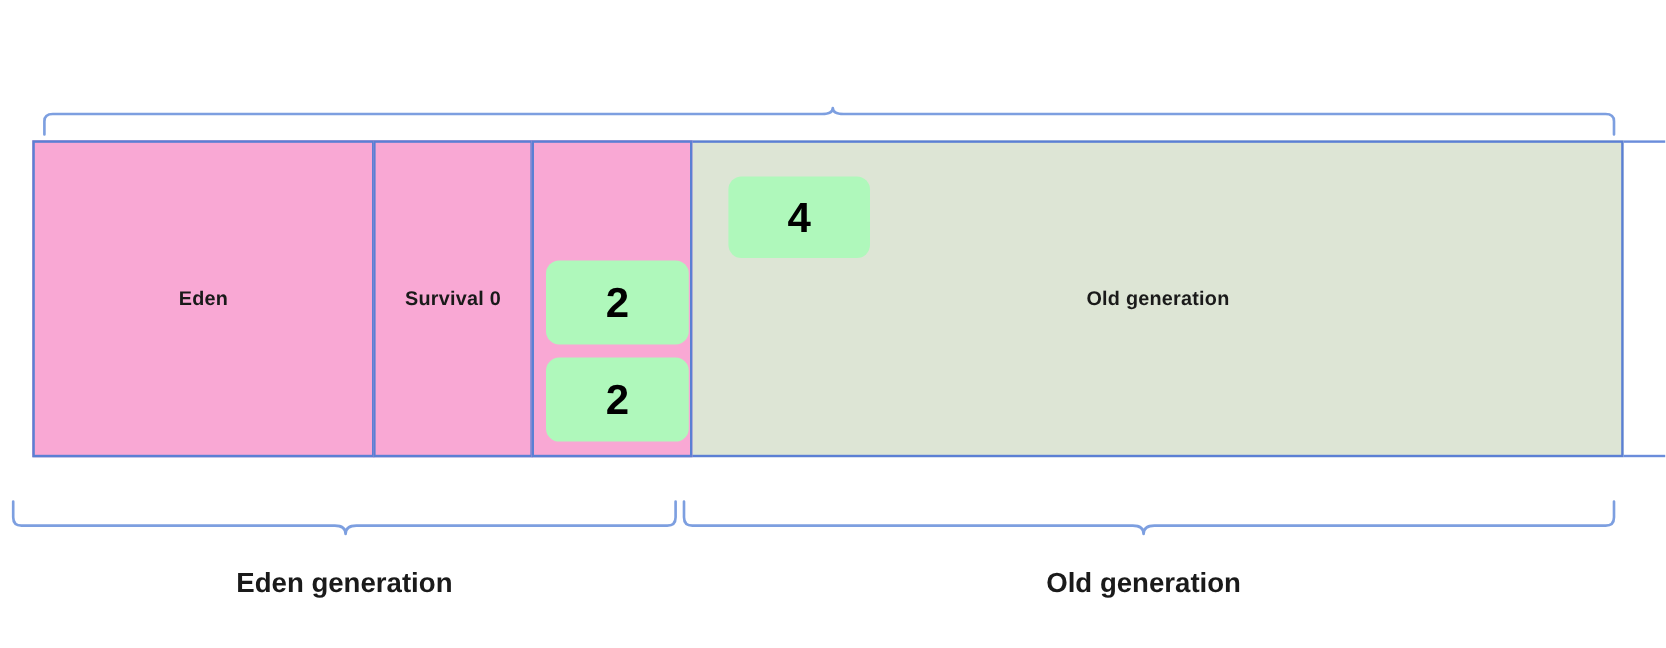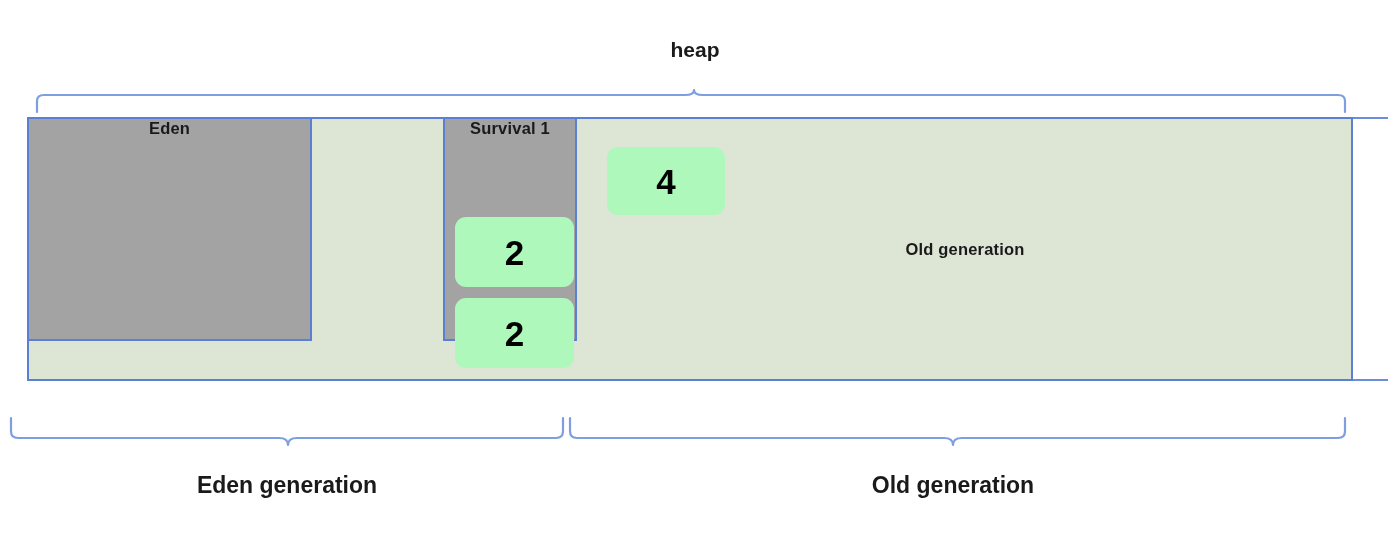--- a/index.html
+++ b/index.html
@@ -39,24 +39,25 @@
     background: #6b8ddb;
   }
   .edge-line.top    { top: 117px; }
   .edge-line.bottom { top: 379px; }
 
   
   .region {
     position: absolute;
     box-sizing: border-box;
     top: 117px;
-    height: 224px;
-    background: #a3a3a3;
+    height: 264px;
+    background: #f9a8d4;
     border: 2px solid #5b7fd4;
     display: flex;
+    align-items: center;
     justify-content: center;
   }
   .region-label {
     font-size: 16.5px;
     font-weight: bold;
     color: #1a1a1a;
     letter-spacing: .2px;
     white-space: nowrap;
   }
 
@@ -135,34 +136,36 @@
     top: 472px;
     width: 400px;
     font-size: 23px;
   }
 </style>
 </head>
 <body>
 
 <div id="canvas">
 
-  <div class="caption" id="label-heap">heap</div>
 
   <svg class="brace-svg" id="brace-heap" viewBox="0 0 1388 30" preserveAspectRatio="none">
     <path class="brace-path" d="M 37,22 L 37,11 Q 37,5 44,5 L 685,5 Q 694,5 694,0 Q 694,5 703,5 L 1338,5 Q 1345,5 1345,11 L 1345,22"></path>
   </svg>
 
   <div class="heap-box"></div>
   <div class="edge-line top"></div>
   <div class="edge-line bottom"></div>
 
   <div class="region" id="region-eden">
     <span class="region-label">Eden</span>
   </div>
 
+  <div class="region" id="region-survival0">
+    <span class="region-label">Survival 0</span>
+  </div>
 
   <div class="region" id="region-survival1">
     <span class="region-label">Survival 1</span>
   </div>
 
   <div class="oldgen-area">
     <span class="region-label">Old generation</span>
   </div>
 
   <div class="chip" id="chip-survivor-top">2</div>

